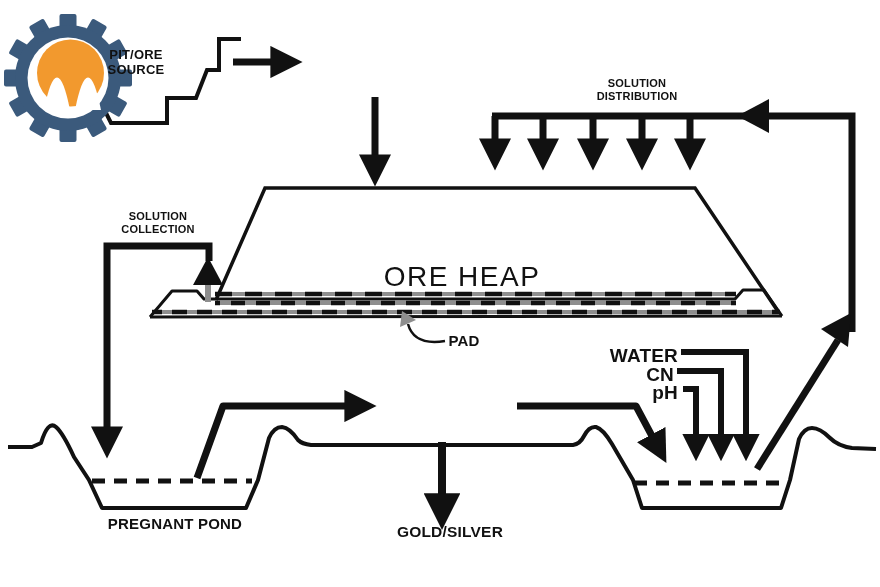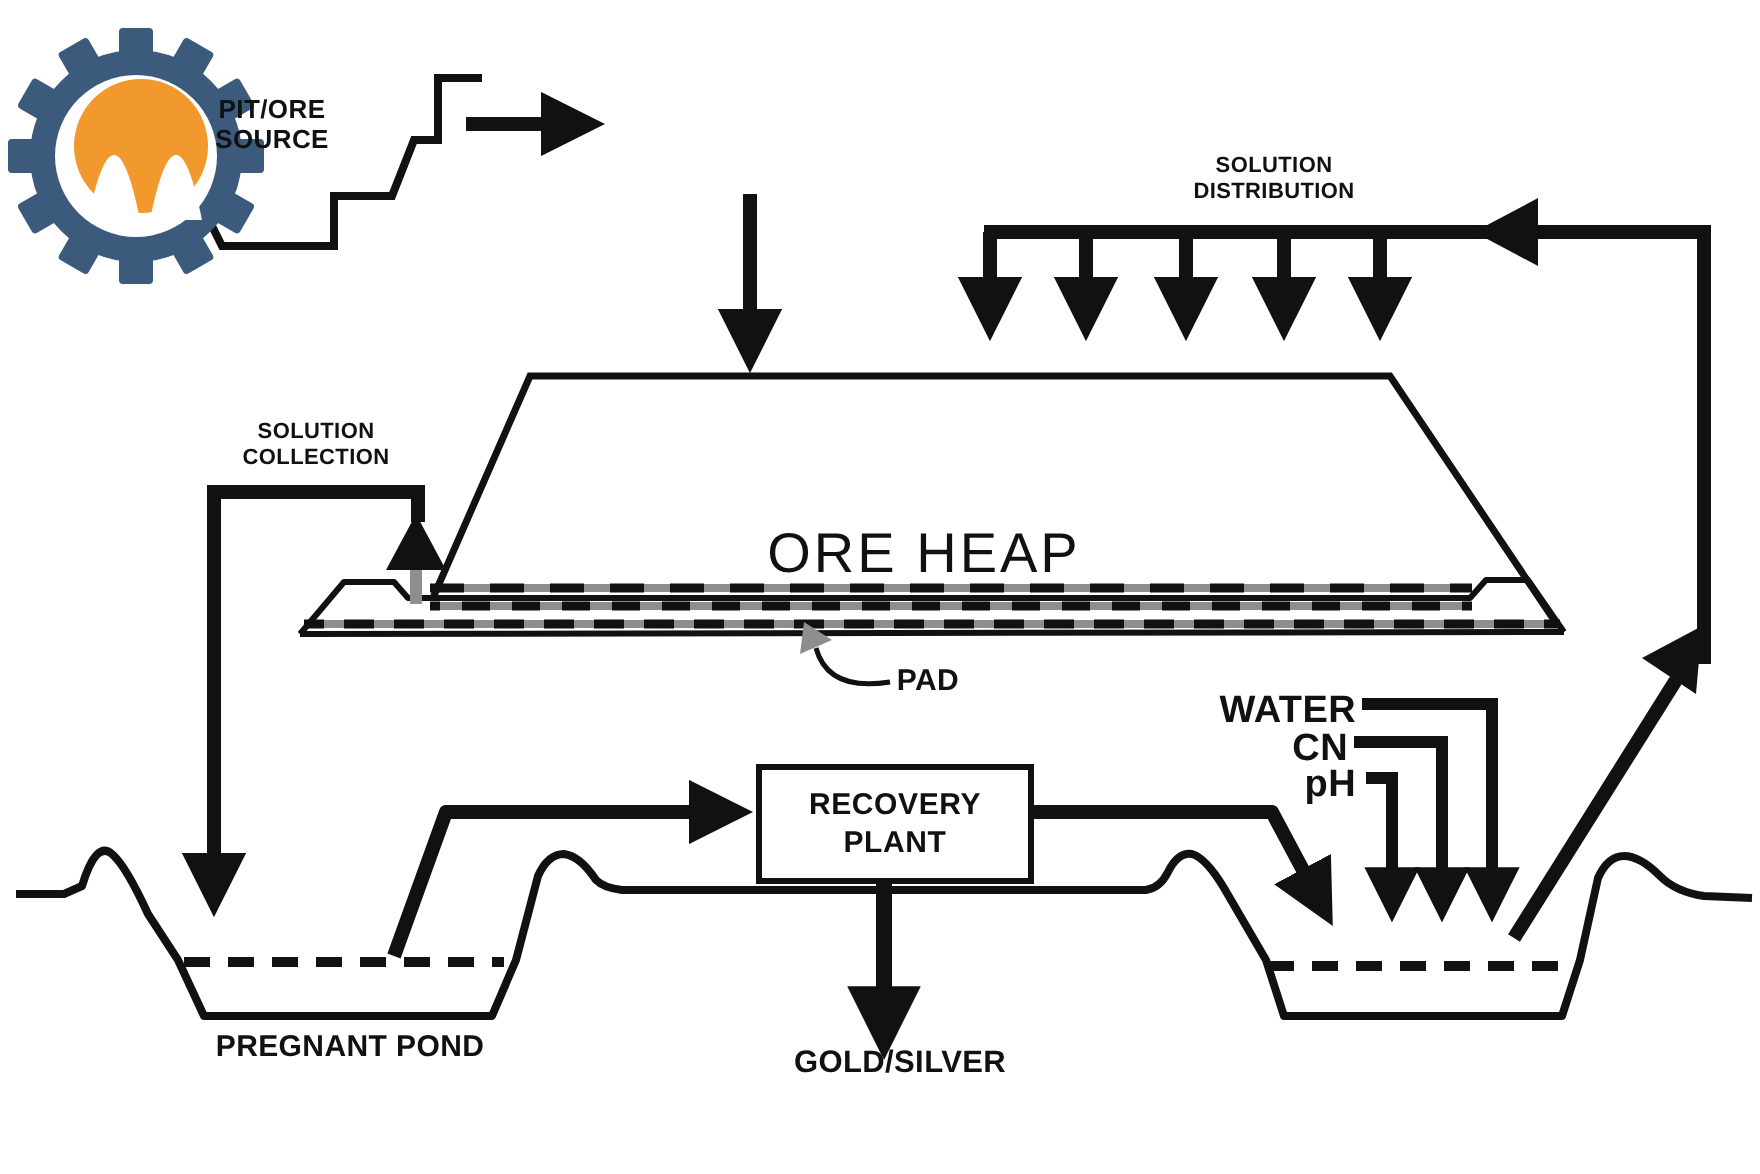--- a/index.html
+++ b/index.html
@@ -139,22 +139,20 @@
       </g>
       <g>
         <circle class="sunfill" cx="70.5" cy="73" r="33.5"></circle>
         <path class="white" d="M44,110 Q57,45 70,110 Z"></path>
         <path class="white" d="M75,110 Q88,45 101,110 Z"></path>
       </g>
     </g>
   </svg>
 
 
-  <div class="box" id="box-recovery" style="left:378px;top:382px;width:139px;height:60px;">RECOVERY
-PLANT</div>
 
   <div class="lbl" id="lbl-pit" style="left:136px;top:48px;">PIT/ORE
 SOURCE</div>
 
   <div class="lbl" id="lbl-soldist" style="left:637px;top:77px;">SOLUTION
 DISTRIBUTION</div>
 
   <div class="lbl" id="lbl-ore-heap" style="left:462px;top:229px;margin-top:31px;">ORE HEAP</div>
 
   <div class="lbl" id="lbl-solcoll" style="left:158px;top:210px;">SOLUTION

